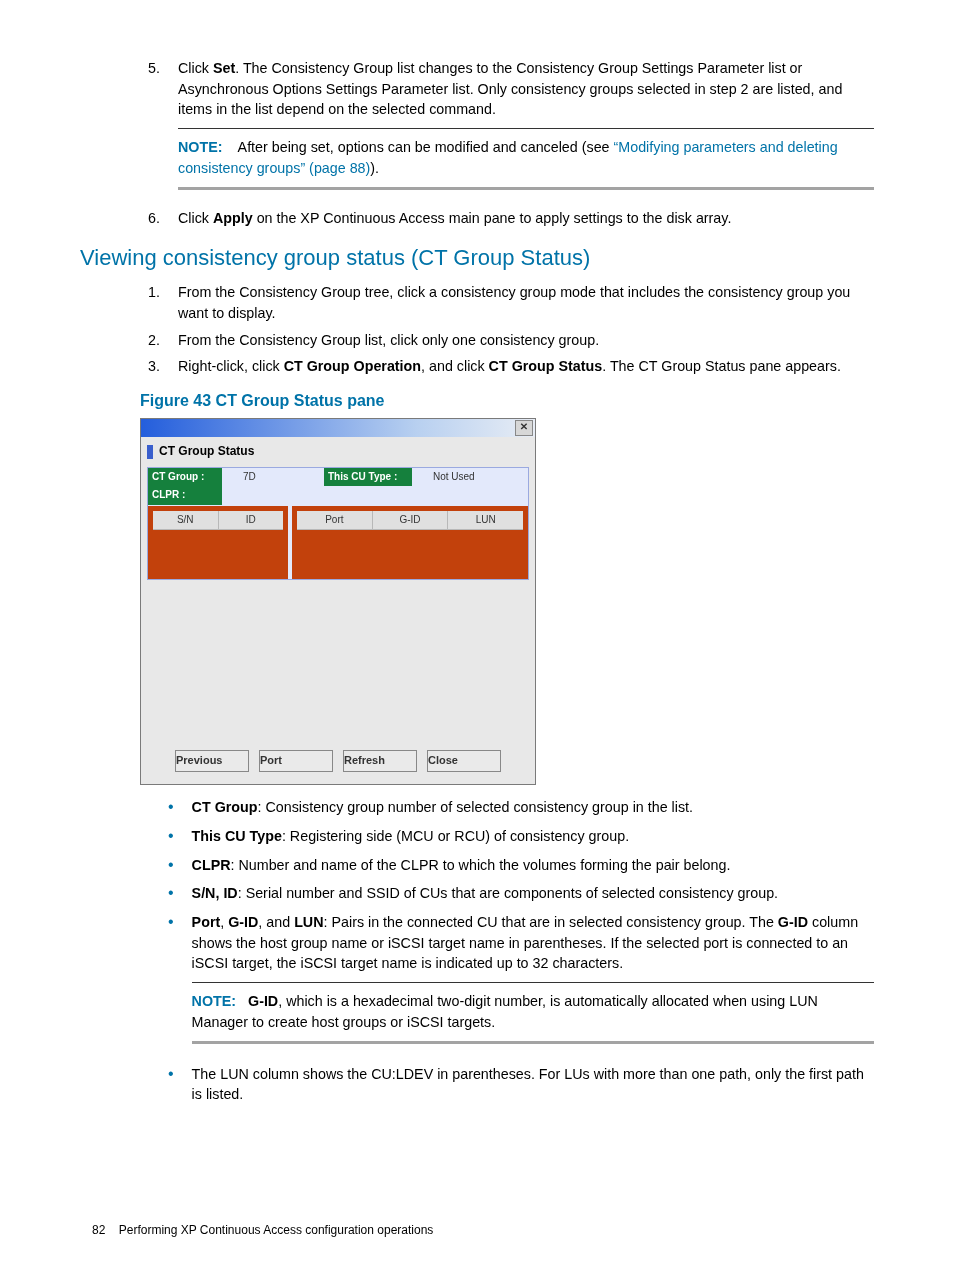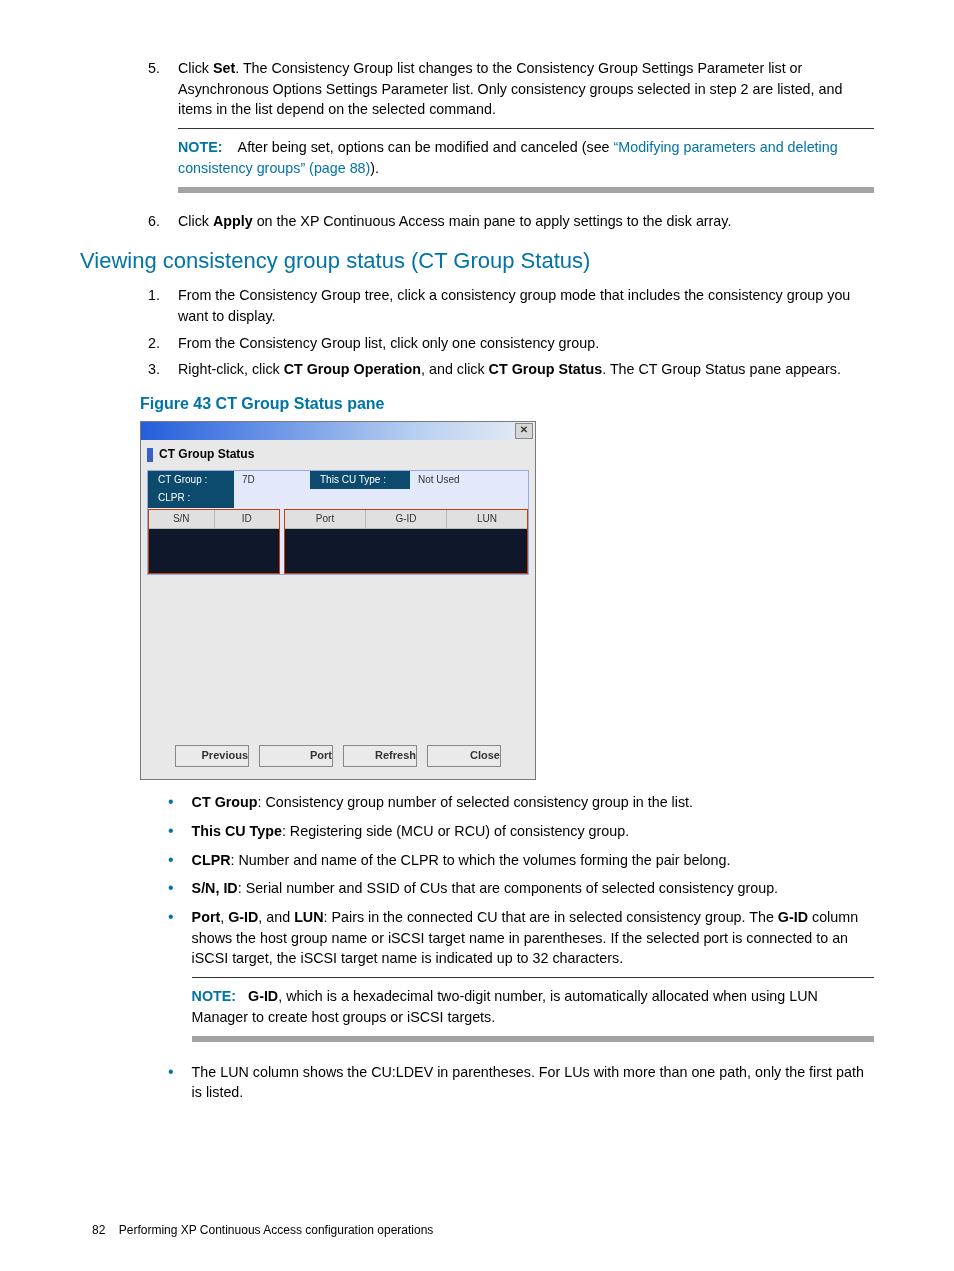--- a/index.html
+++ b/index.html
@@ -29,21 +29,21 @@
   }
   .num-item > .num {
     flex: 0 0 20px;
     text-align: right;
   }
   .num-item > .txt {
     flex: 1;
   }
   .note-box {
     border-top: 1px solid #333;
-    border-bottom: 6px solid #a3a3a3;
+    border-bottom: 3px solid #a3a3a3;
     margin: 8px 0 12px 0;
     padding: 8px 0;
   }
   .note-label {
     color: #0073a8;
     font-weight: bold;
   }
   .link {
     color: #0073a8;
   }
@@ -129,38 +129,38 @@
   .fw-info {
     background: #e3e9fb;
     border: 1px solid #9aa9e0;
     font-size: 10px;
   }
   .fw-info-row {
     display: flex;
     align-items: stretch;
   }
   .fw-label {
-    background: #0c4a6e;
+    background: #15803d;
     color: #fff;
-    font-weight: normal;
-    padding: 2px 10px;
+    font-weight: bold;
+    padding: 2px 4px;
     display: inline-block;
   }
   .fw-val {
-    padding: 2px 8px;
+    padding: 2px 21px;
     color: #333;
   }
   .fw-tables {
     display: flex;
     gap: 4px;
     margin-top: 1px;
   }
   .fw-tbl {
-    border: 1px solid #c2410c;
-    background: #0f172a;
+    border: 5px solid #c2410c;
+    background: #c2410c;
   }
   .fw-tbl-head {
     display: flex;
     background: #e0e0e0;
     border-bottom: 1px solid #b8b8b8;
   }
   .fw-col {
     border-right: 1px solid #b8b8b8;
     padding: 2px 4px;
     text-align: center;
@@ -176,21 +176,21 @@
     margin-top: 170px;
   }
   .fw-btn {
     width: 72px;
     height: 20px;
     background: #eaeaea;
     border: 1px solid #888;
     font-size: 11px;
     font-weight: bold;
     color: #333;
-    text-align: right;
+    text-align: left;
     line-height: 18px;
     cursor: pointer;
   }
   b { font-weight: bold; }
 </style>
 </head>
 <body>
 
 <div class="page">
 

